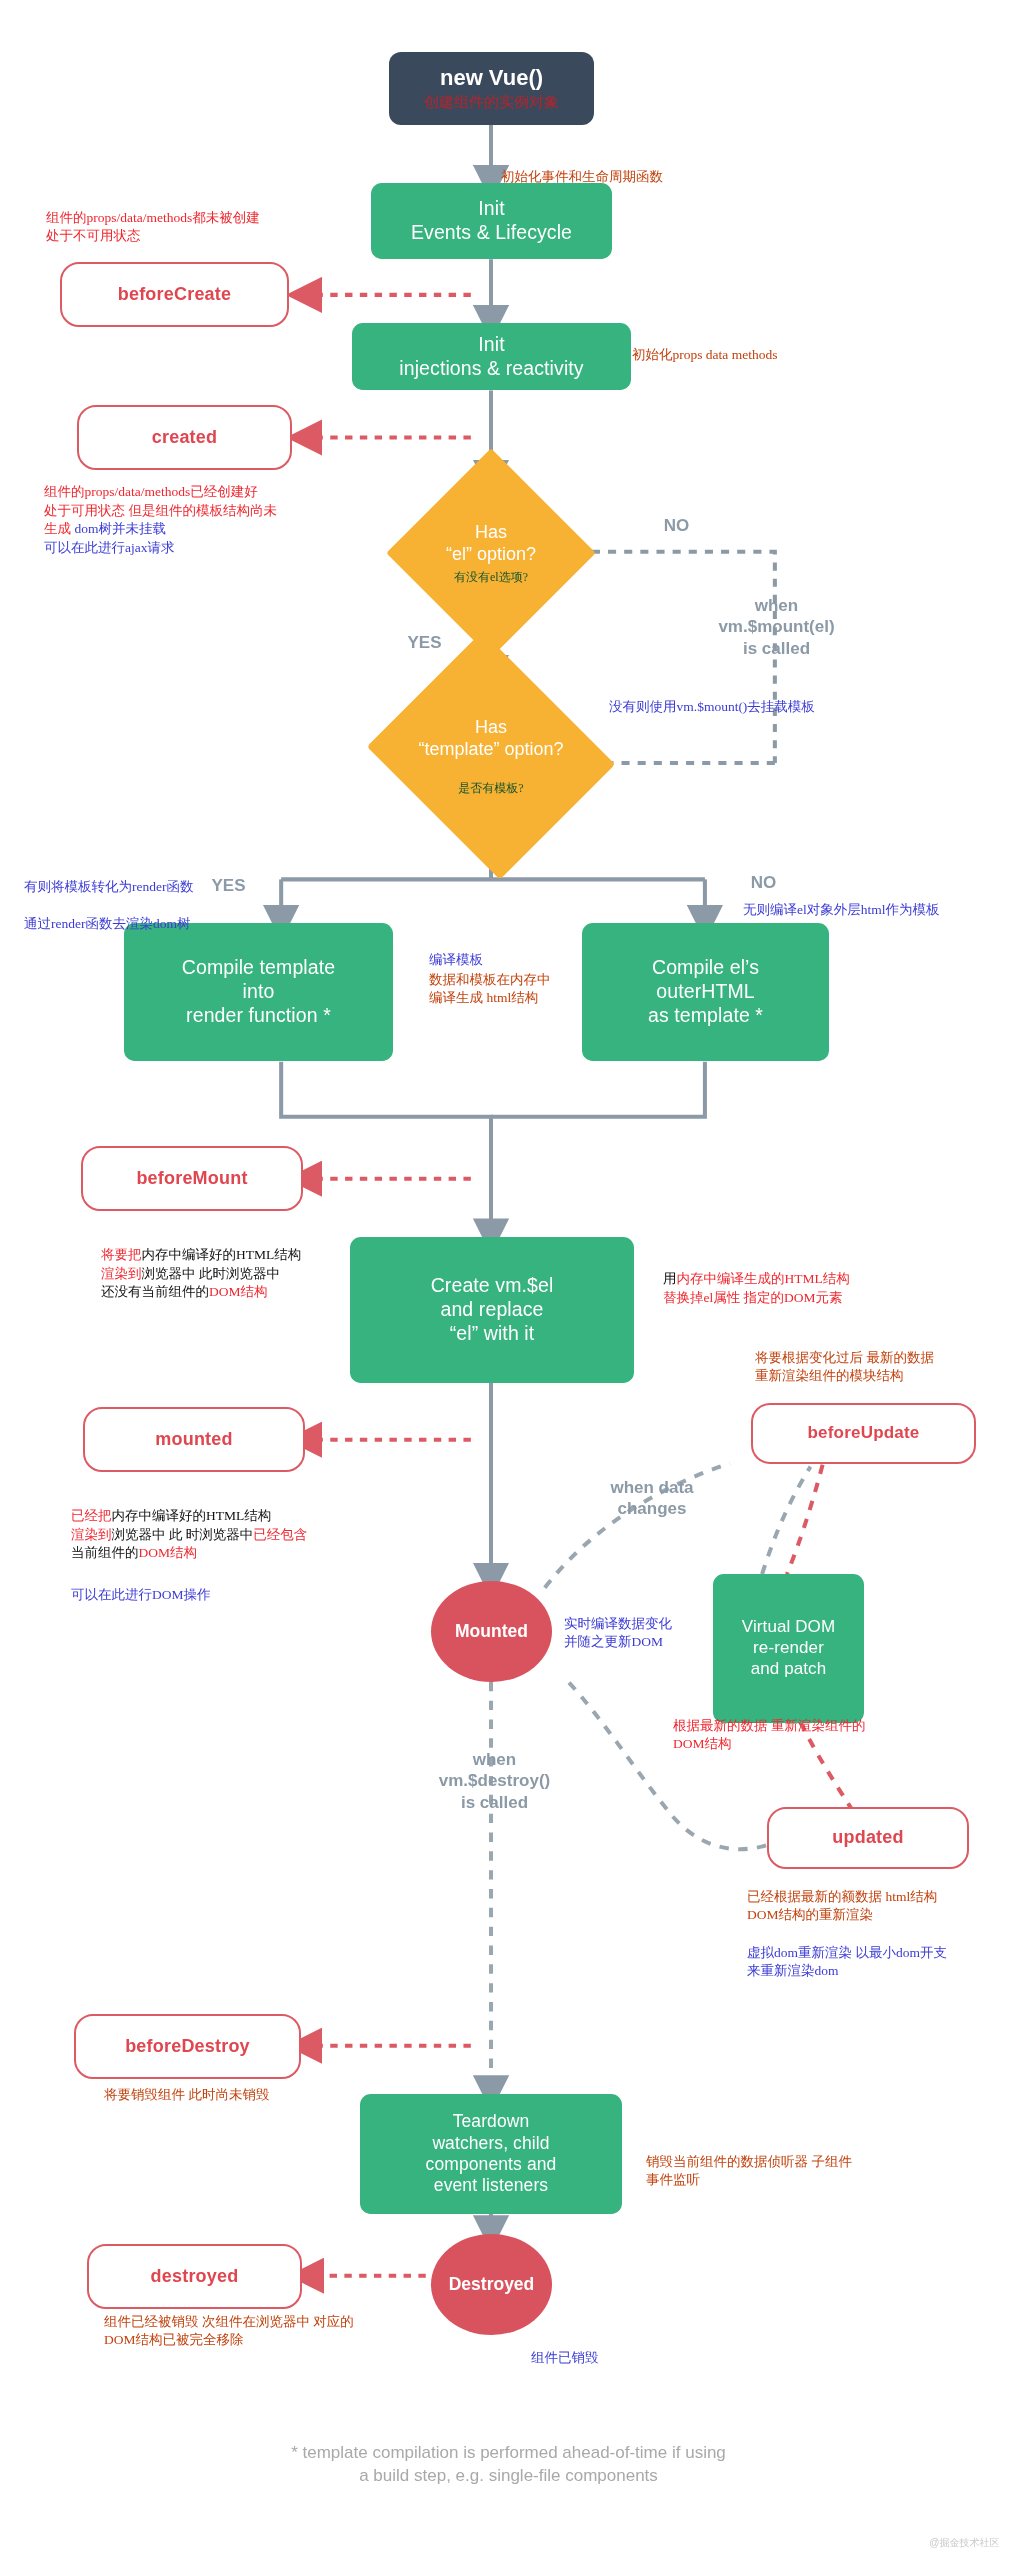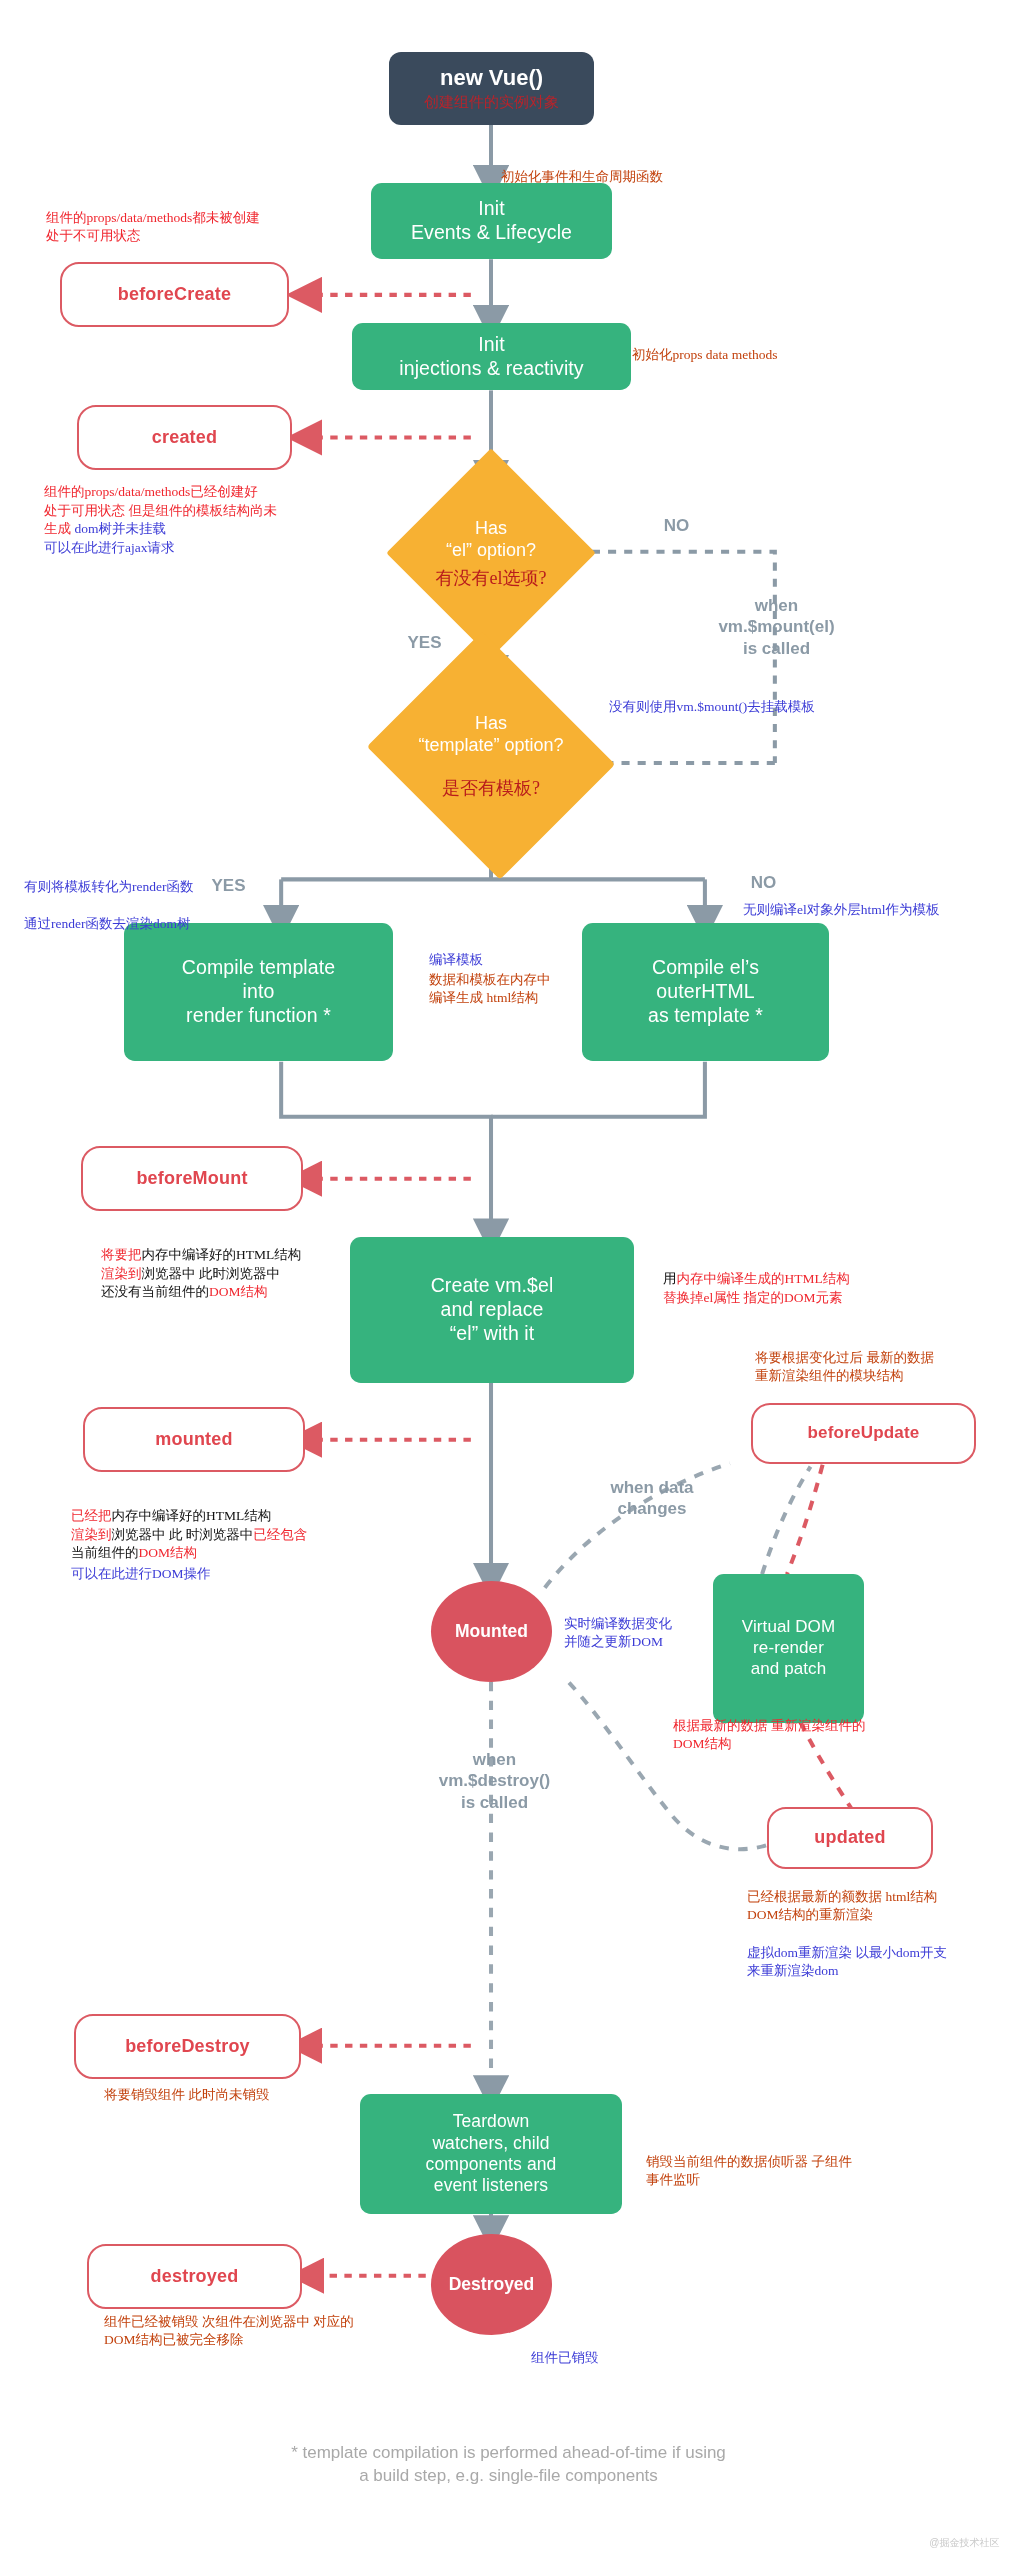--- a/index.html
+++ b/index.html
@@ -73,22 +73,22 @@
     background:#f7b133;
     transform:rotate(45deg);
     border-radius:2.7px;
   }
   .diamond-label{
     position:absolute;left:0;top:0;width:100%;height:100%;
     display:flex;flex-direction:column;align-items:center;justify-content:center;
     color:#ffffff;font-size:18px;text-align:center;line-height:1.25;
   }
   .diamond-label .zh{
-    color:#b91c1c;
-    font-size:18px;
+    color:#14532d;
+    font-size:12px;
     margin-top:4.7px;
     font-family:"Liberation Serif","DejaVu Serif",serif;
   }
   
   .flow-label{
     position:absolute;
     color:#8b9aa6;
     font-weight:700;
     font-size:17px;
     text-align:center;
@@ -274,21 +274,21 @@
   </div>
 
   <div class="node hook" style="left:83px;top:1407px;width:222px;height:65px;">
     <div>mounted</div>
   </div>
 
   <div class="node hook" style="left:751px;top:1403px;width:225px;height:61px;font-size:17px;align-items:center;">
     <div>beforeUpdate</div>
   </div>
 
-  <div class="node hook" style="left:767px;top:1807px;width:166px;height:62px;">
+  <div class="node hook" style="left:767px;top:1807px;width:202px;height:62px;">
     <div>updated</div>
   </div>
 
   <div class="node hook" style="left:74px;top:2014px;width:227px;height:65px;">
     <div>beforeDestroy</div>
   </div>
 
   <div class="node hook" style="left:87px;top:2244px;width:215px;height:65px;">
     <div>destroyed</div>
   </div>
@@ -348,21 +348,21 @@
 
   <div class="mix" style="left:663px;top:1270px;">
     <div><span class="k">用</span><span class="r">内存中编译生成的HTML结构</span></div>
     <div><span class="r">替换掉el属性 指定的DOM元素</span></div>
   </div>
 
   <div class="mix" style="left:71px;top:1507px;">
     <div><span class="r">已经把</span><span class="k">内存中编译好的HTML结构</span></div>
     <div><span class="r">渲染到</span><span class="k">浏览器中 此 时浏览器中</span><span class="r">已经包含</span></div>
     <div><span class="k">当前组件的</span><span class="r">DOM结构</span></div>
-    <div style="margin-top:2px;"><span class="b">可以在此进行DOM操作</span></div>
+    <div style="margin-top:23px;"><span class="b">可以在此进行DOM操作</span></div>
   </div>
 
   <div class="ann black" style="left:755px;top:1349px;">将要根据变化过后 最新的数据
 重新渲染组件的模块结构</div>
 
   <div class="ann blue" style="left:564px;top:1615px;">实时编译数据变化
 并随之更新DOM</div>
 
   <div class="ann red" style="left:673px;top:1717px;">根据最新的数据 重新渲染组件的
 DOM结构</div>

